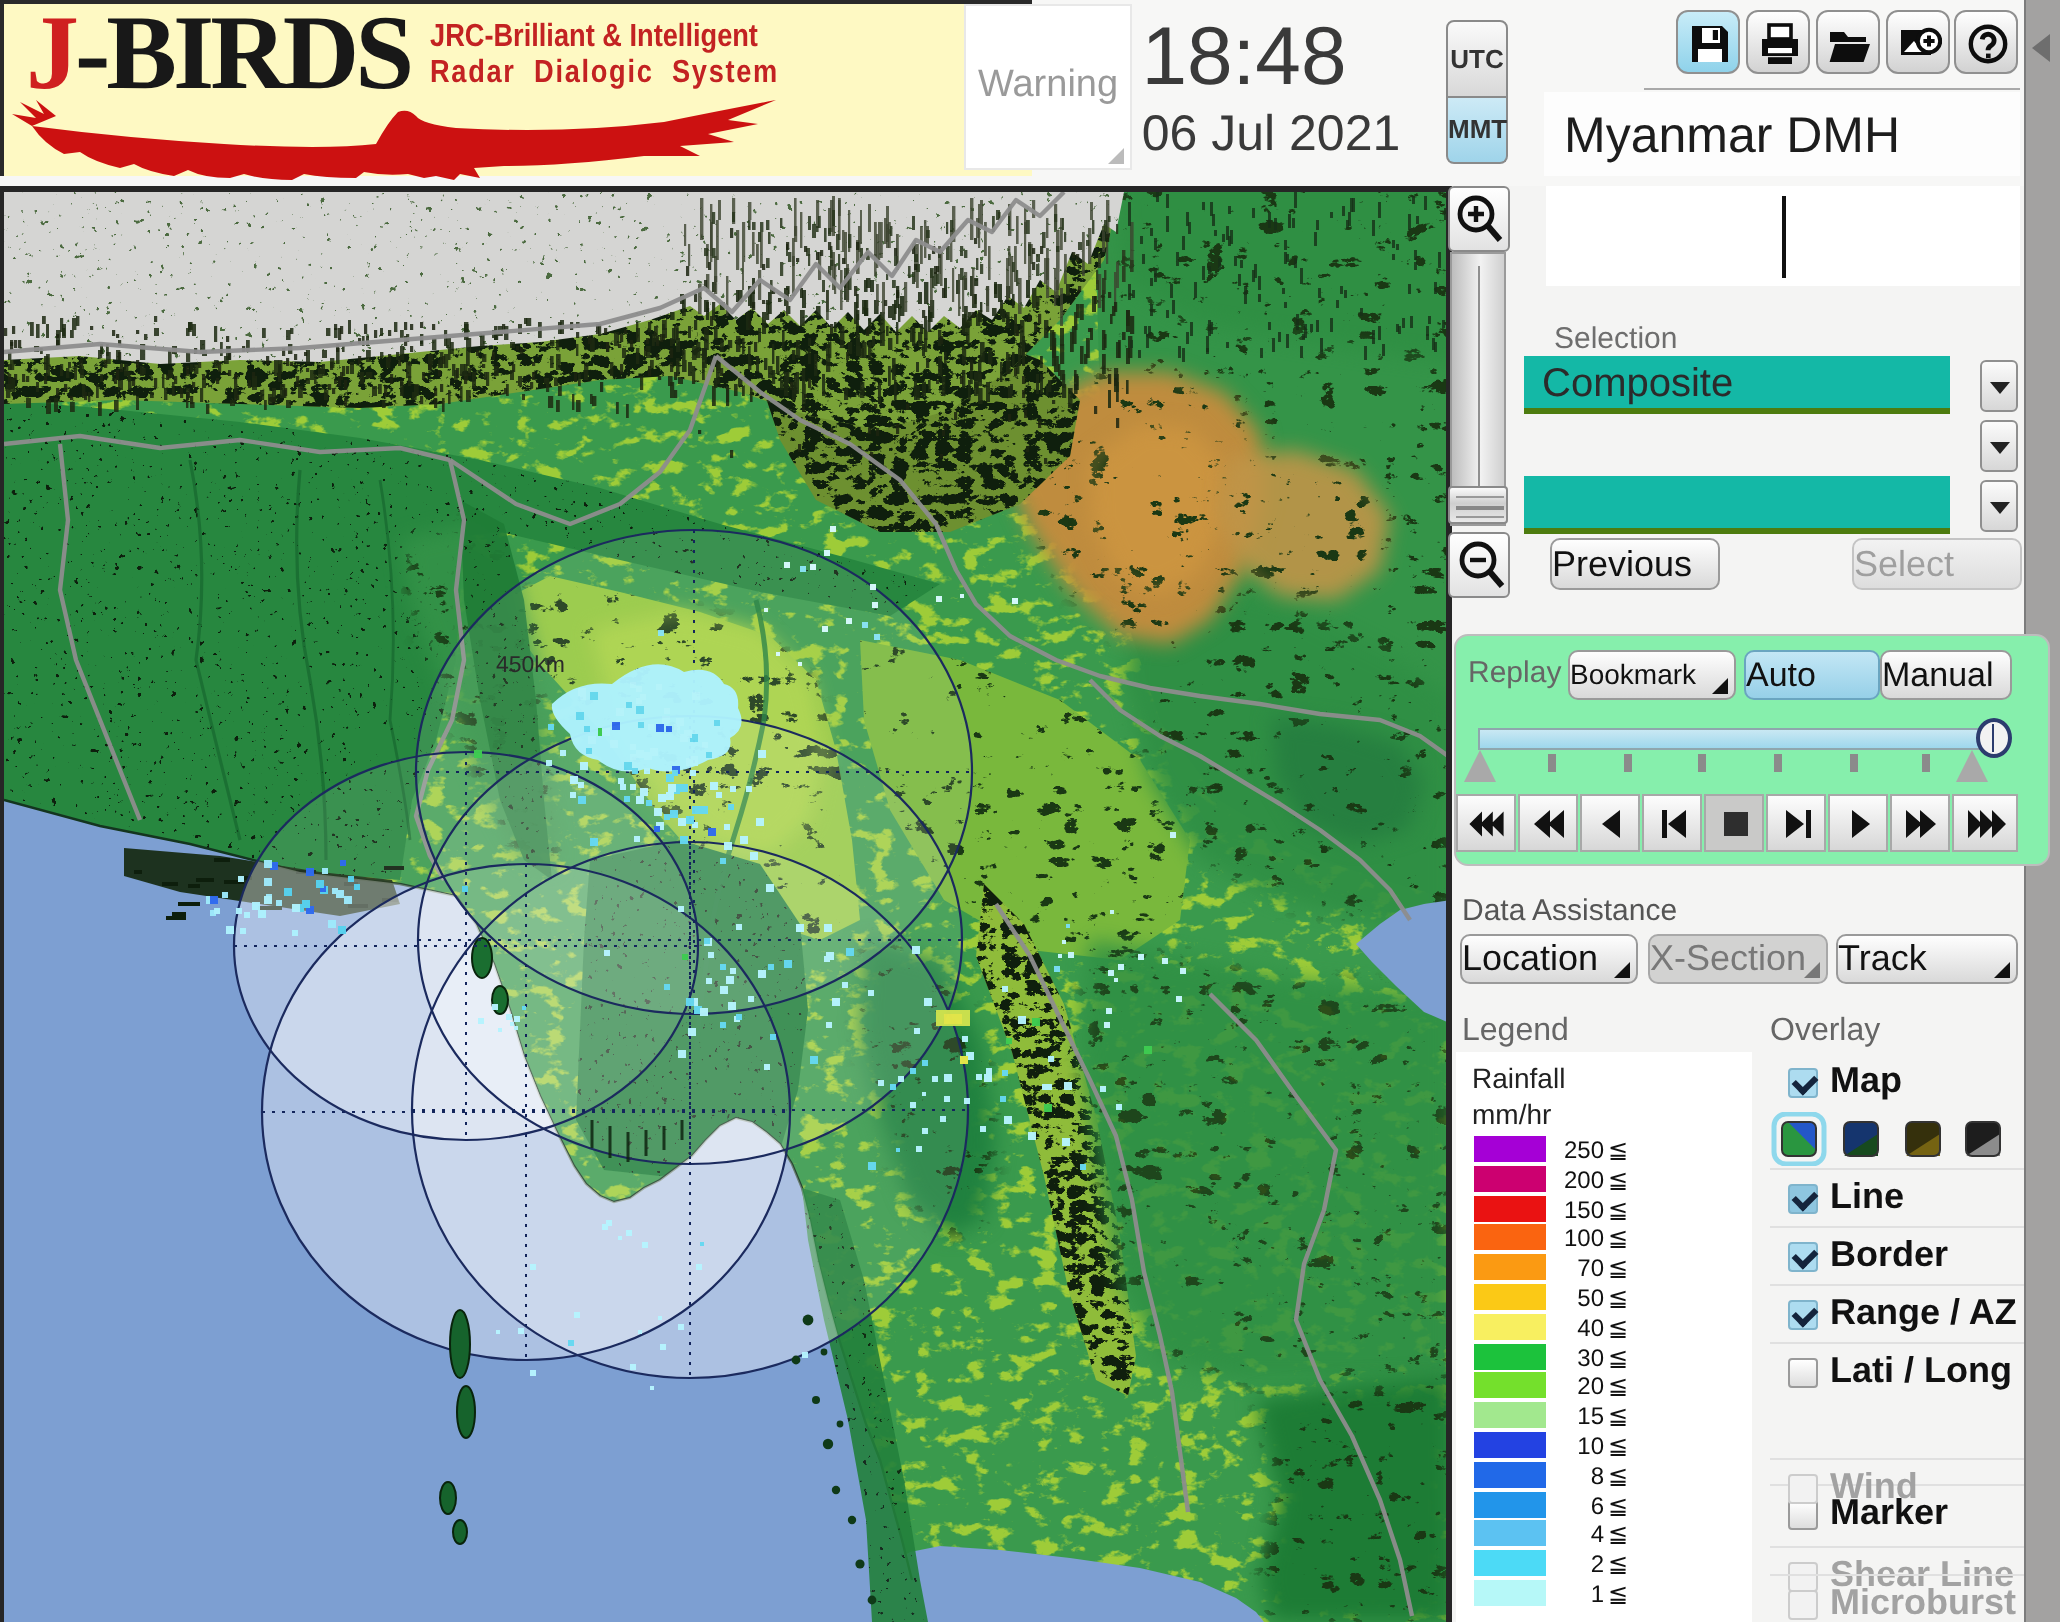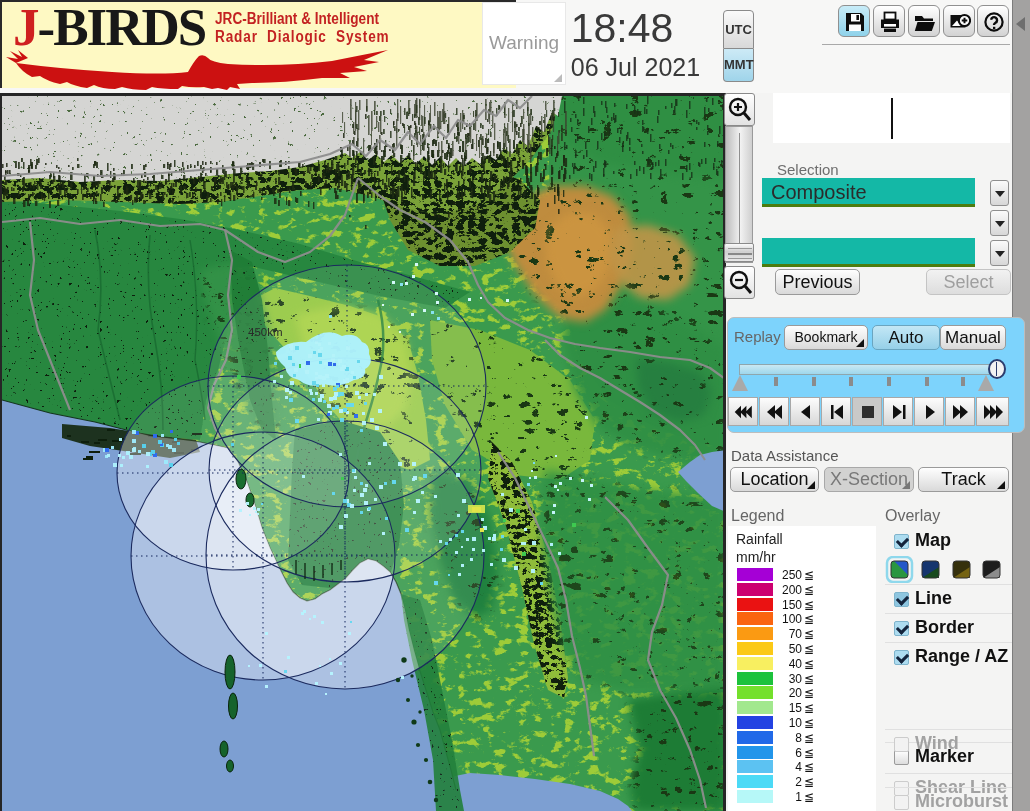--- a/index.html
+++ b/index.html
@@ -30,25 +30,25 @@
 #rail .tri{position:absolute;left:3px;top:17px;width:0;height:0;border-top:7px solid transparent;border-bottom:7px solid transparent;border-right:9px solid #6e6e6e}
 
 #panel{position:absolute;left:726px;top:93px;width:286px;height:718px;background:#f4f4f3}
 #inputbox{position:absolute;left:47px;top:0px;width:237px;height:50px;background:#fff}
 #cursor{position:absolute;left:118px;top:5px;width:1.5px;height:41px;background:#111}
 #sel-label{position:absolute;left:51px;top:68px;font-size:15px;color:#6e6e6e}
 .drow{position:absolute;left:36px;width:213px;height:29px;background:#14b8a6;border-bottom:3px solid #4d7c0f}
 .drow span{position:absolute;left:9px;top:3px;font-size:20px;color:#2b2b2b}
 .dbtn{position:absolute;left:264px;width:19px;height:26px;border:1px solid #8f8f8f;border-radius:3px;background:linear-gradient(#fbfbfb,#d7d7d7)}
 .dbtn i{position:absolute;left:4px;top:10px;width:0;height:0;border-left:5px solid transparent;border-right:5px solid transparent;border-top:6px solid #222}
-.btn{position:absolute;border:1px solid #9a9a9a;border-radius:5px;background:linear-gradient(#fefefe,#d9d9d9);text-align:center;color:#111}
+.btn{position:absolute;border:1px solid #9a9a9a;border-radius:5px;background:linear-gradient(#fefefe,#d9d9d9);text-align:left;color:#111}
 #prev{left:49px;top:176px;width:85px;height:26px;font-size:18px;line-height:24px}
 #selbtn{left:200px;top:176px;width:85px;height:26px;font-size:18px;line-height:24px;color:#9f9f9f;background:linear-gradient(#f2f2f2,#dddddd);border-color:#c4c4c4}
 
-#replay{position:absolute;left:1px;top:224px;width:298px;height:116px;border:1px solid #bdbdbd;border-radius:7px;background:#7dd3fc}
+#replay{position:absolute;left:1px;top:224px;width:298px;height:116px;border:1px solid #bdbdbd;border-radius:7px;background:#86efac}
 #replay .lab{position:absolute;left:6px;top:10px;font-size:15px;color:#666}
 #bookmark{left:56px;top:7px;width:84px;height:25px;font-size:14px;line-height:23px}
 #auto{left:144px;top:7px;width:68px;height:25px;font-size:17px;line-height:23px;background:linear-gradient(#c3e7f5,#96d0e8);border-color:#6aa5c0}
 #manual{left:212px;top:7px;width:66px;height:25px;font-size:17px;line-height:23px}
 .cnr{position:absolute;right:3px;bottom:2px;width:0;height:0;border-left:8px solid transparent;border-bottom:8px solid #111}
 .cnrg{position:absolute;right:3px;bottom:2px;width:0;height:0;border-left:8px solid transparent;border-bottom:8px solid #777}
 #strack{position:absolute;left:11px;top:46px;width:264px;height:11px;background:linear-gradient(#c9e8f3,#9ed7ec);border:1px solid #8fa6ad}
 #shandle{position:absolute;left:260px;top:41px;width:18px;height:20px;border-radius:50%;background:#f2f2f2;border:2px solid #2c3c6e}
 #shandle i{position:absolute;left:6px;top:1px;width:1px;height:14px;background:#2c3c6e}
 .tick{position:absolute;top:59px;width:4px;height:9px;background:#8b8b8b}
@@ -1652,20 +1652,23 @@
         </svg>
       </div>
  <div class="tb" id="tb5">
         <svg width="22" height="22" viewBox="0 0 22 22">
           <circle cx="11" cy="11" r="8.6" fill="none" stroke="#0d0d0d" stroke-width="2.2"></circle>
           <path d="M8.1,8.7 a3,3 0 1 1 4.4,3.1 q-1.5,0.9 -1.5,2.3" fill="none" stroke="#0d0d0d" stroke-width="2.4"></path>
           <rect x="10" y="15.8" width="2.3" height="2.3" fill="#0d0d0d"></rect>
         </svg>
       </div>
  <div id="hline"></div>
+ <div id="dmhbox">
+        <div id="dmh">Myanmar DMH</div>
+      </div>
 </div>
 
 <div id="rail">
       <div class="tri"></div>
     </div>
 
 <div id="panel">
  <div id="zoomw">
   <div class="zbtn" style="top:0px"><svg width="29" height="31" viewBox="0 0 29 31">
             <circle cx="13" cy="13" r="8" fill="none" stroke="#111" stroke-width="2.4"></circle>
@@ -1867,20 +1870,24 @@
         <div class="olab">Line</div>
       </div>
  <div class="orow" style="top:520px;">
         <div class="cb on" style=""></div>
         <div class="olab">Border</div>
       </div>
  <div class="orow" style="top:549px;">
         <div class="cb on" style=""></div>
         <div class="olab">Range / AZ</div>
       </div>
+ <div class="orow" style="top:578px;">
+        <div class="cb" style=""></div>
+        <div class="olab">Lati / Long</div>
+      </div>
  <div class="orow" style="top:607px;margin-top:42px;">
         <div class="cb" style=""></div>
         <div class="olab">Marker</div>
       </div>
  <div class="orow" style="top:636px;">
         <div class="cb dis" style=""></div>
         <div class="olab dis">Wind</div>
       </div>
  <div class="orow" style="top:665px;margin-top:15px;">
         <div class="cb dis" style=""></div>

